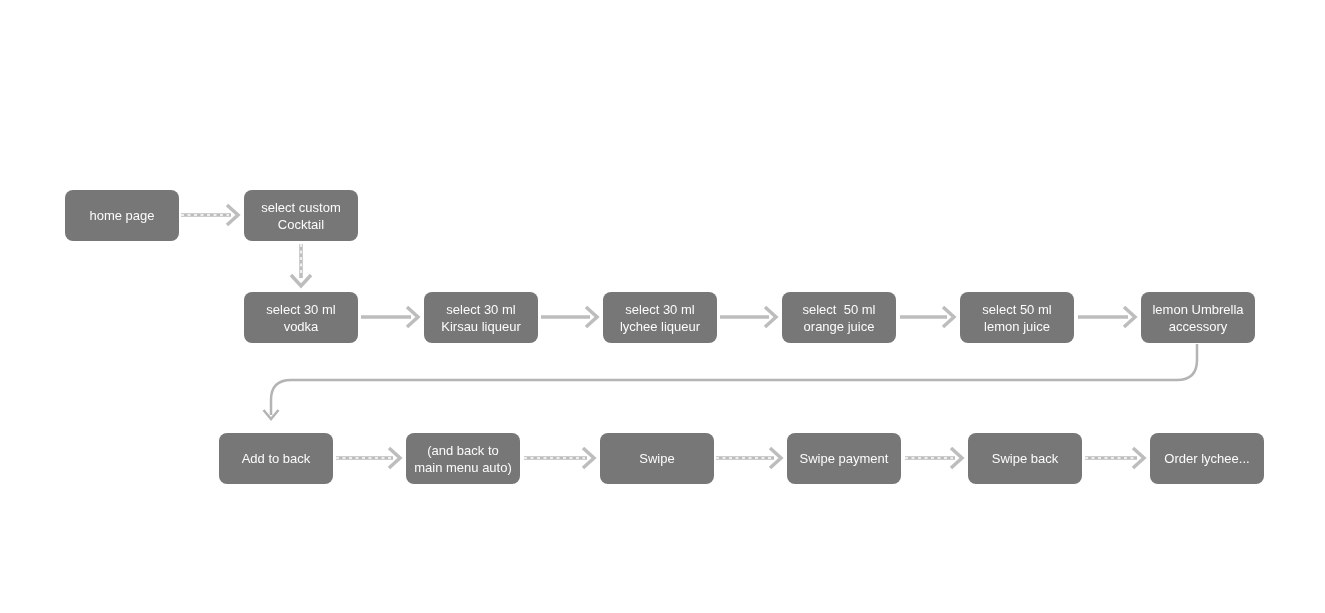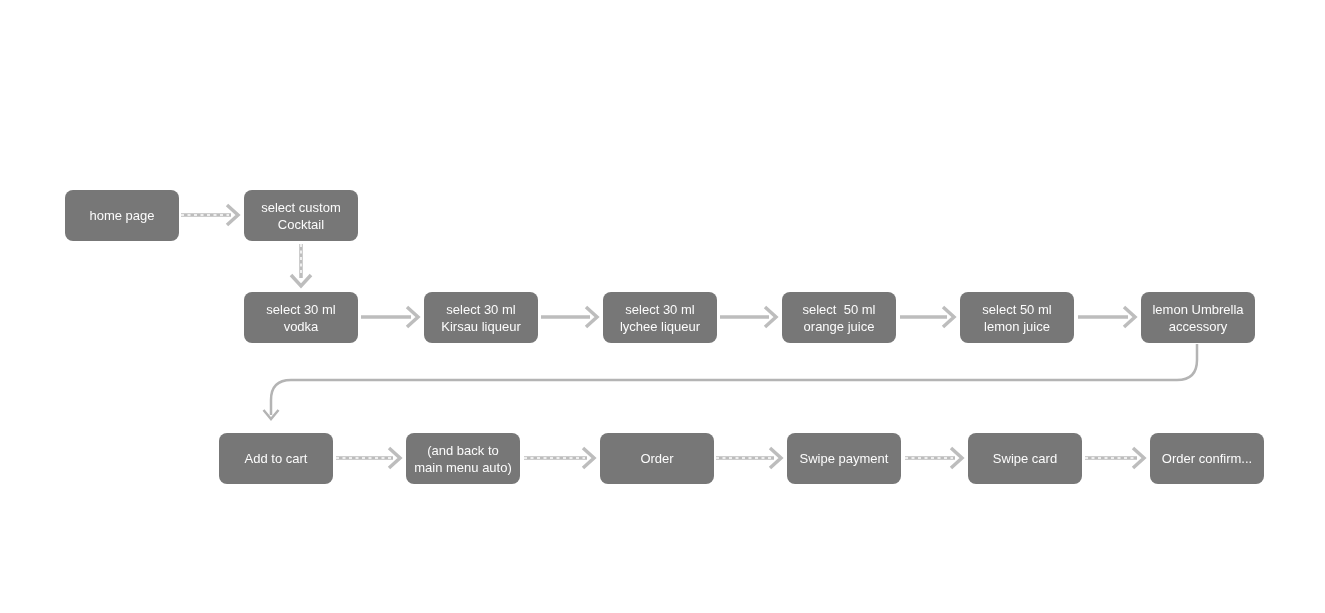--- a/index.html
+++ b/index.html
@@ -153,21 +153,21 @@
 Kirsau liqueur</div>
   <div class="node" style="left:603px; top:284px">select 30 ml
 lychee liqueur</div>
   <div class="node" style="left:782px; top:284px">select  50 ml
 orange juice</div>
   <div class="node" style="left:960px; top:284px">select 50 ml
 lemon juice</div>
   <div class="node" style="left:1141px;top:284px">lemon Umbrella
 accessory</div>
 
-  <div class="node" style="left:219px; top:425px">Add to cart</div>
+  <div class="node" style="left:219px; top:425px">Add to back</div>
   <div class="node" style="left:406px; top:425px">(and back to
 main menu auto)</div>
-  <div class="node" style="left:600px; top:425px">Order</div>
+  <div class="node" style="left:600px; top:425px">Swipe</div>
   <div class="node" style="left:787px; top:425px">Swipe payment</div>
-  <div class="node" style="left:968px; top:425px">Swipe card</div>
-  <div class="node" style="left:1150px;top:425px">Order confirm...</div>
+  <div class="node" style="left:968px; top:425px">Swipe back</div>
+  <div class="node" style="left:1150px;top:425px">Order lychee...</div>
 
 </div>
 
 </body></html>

